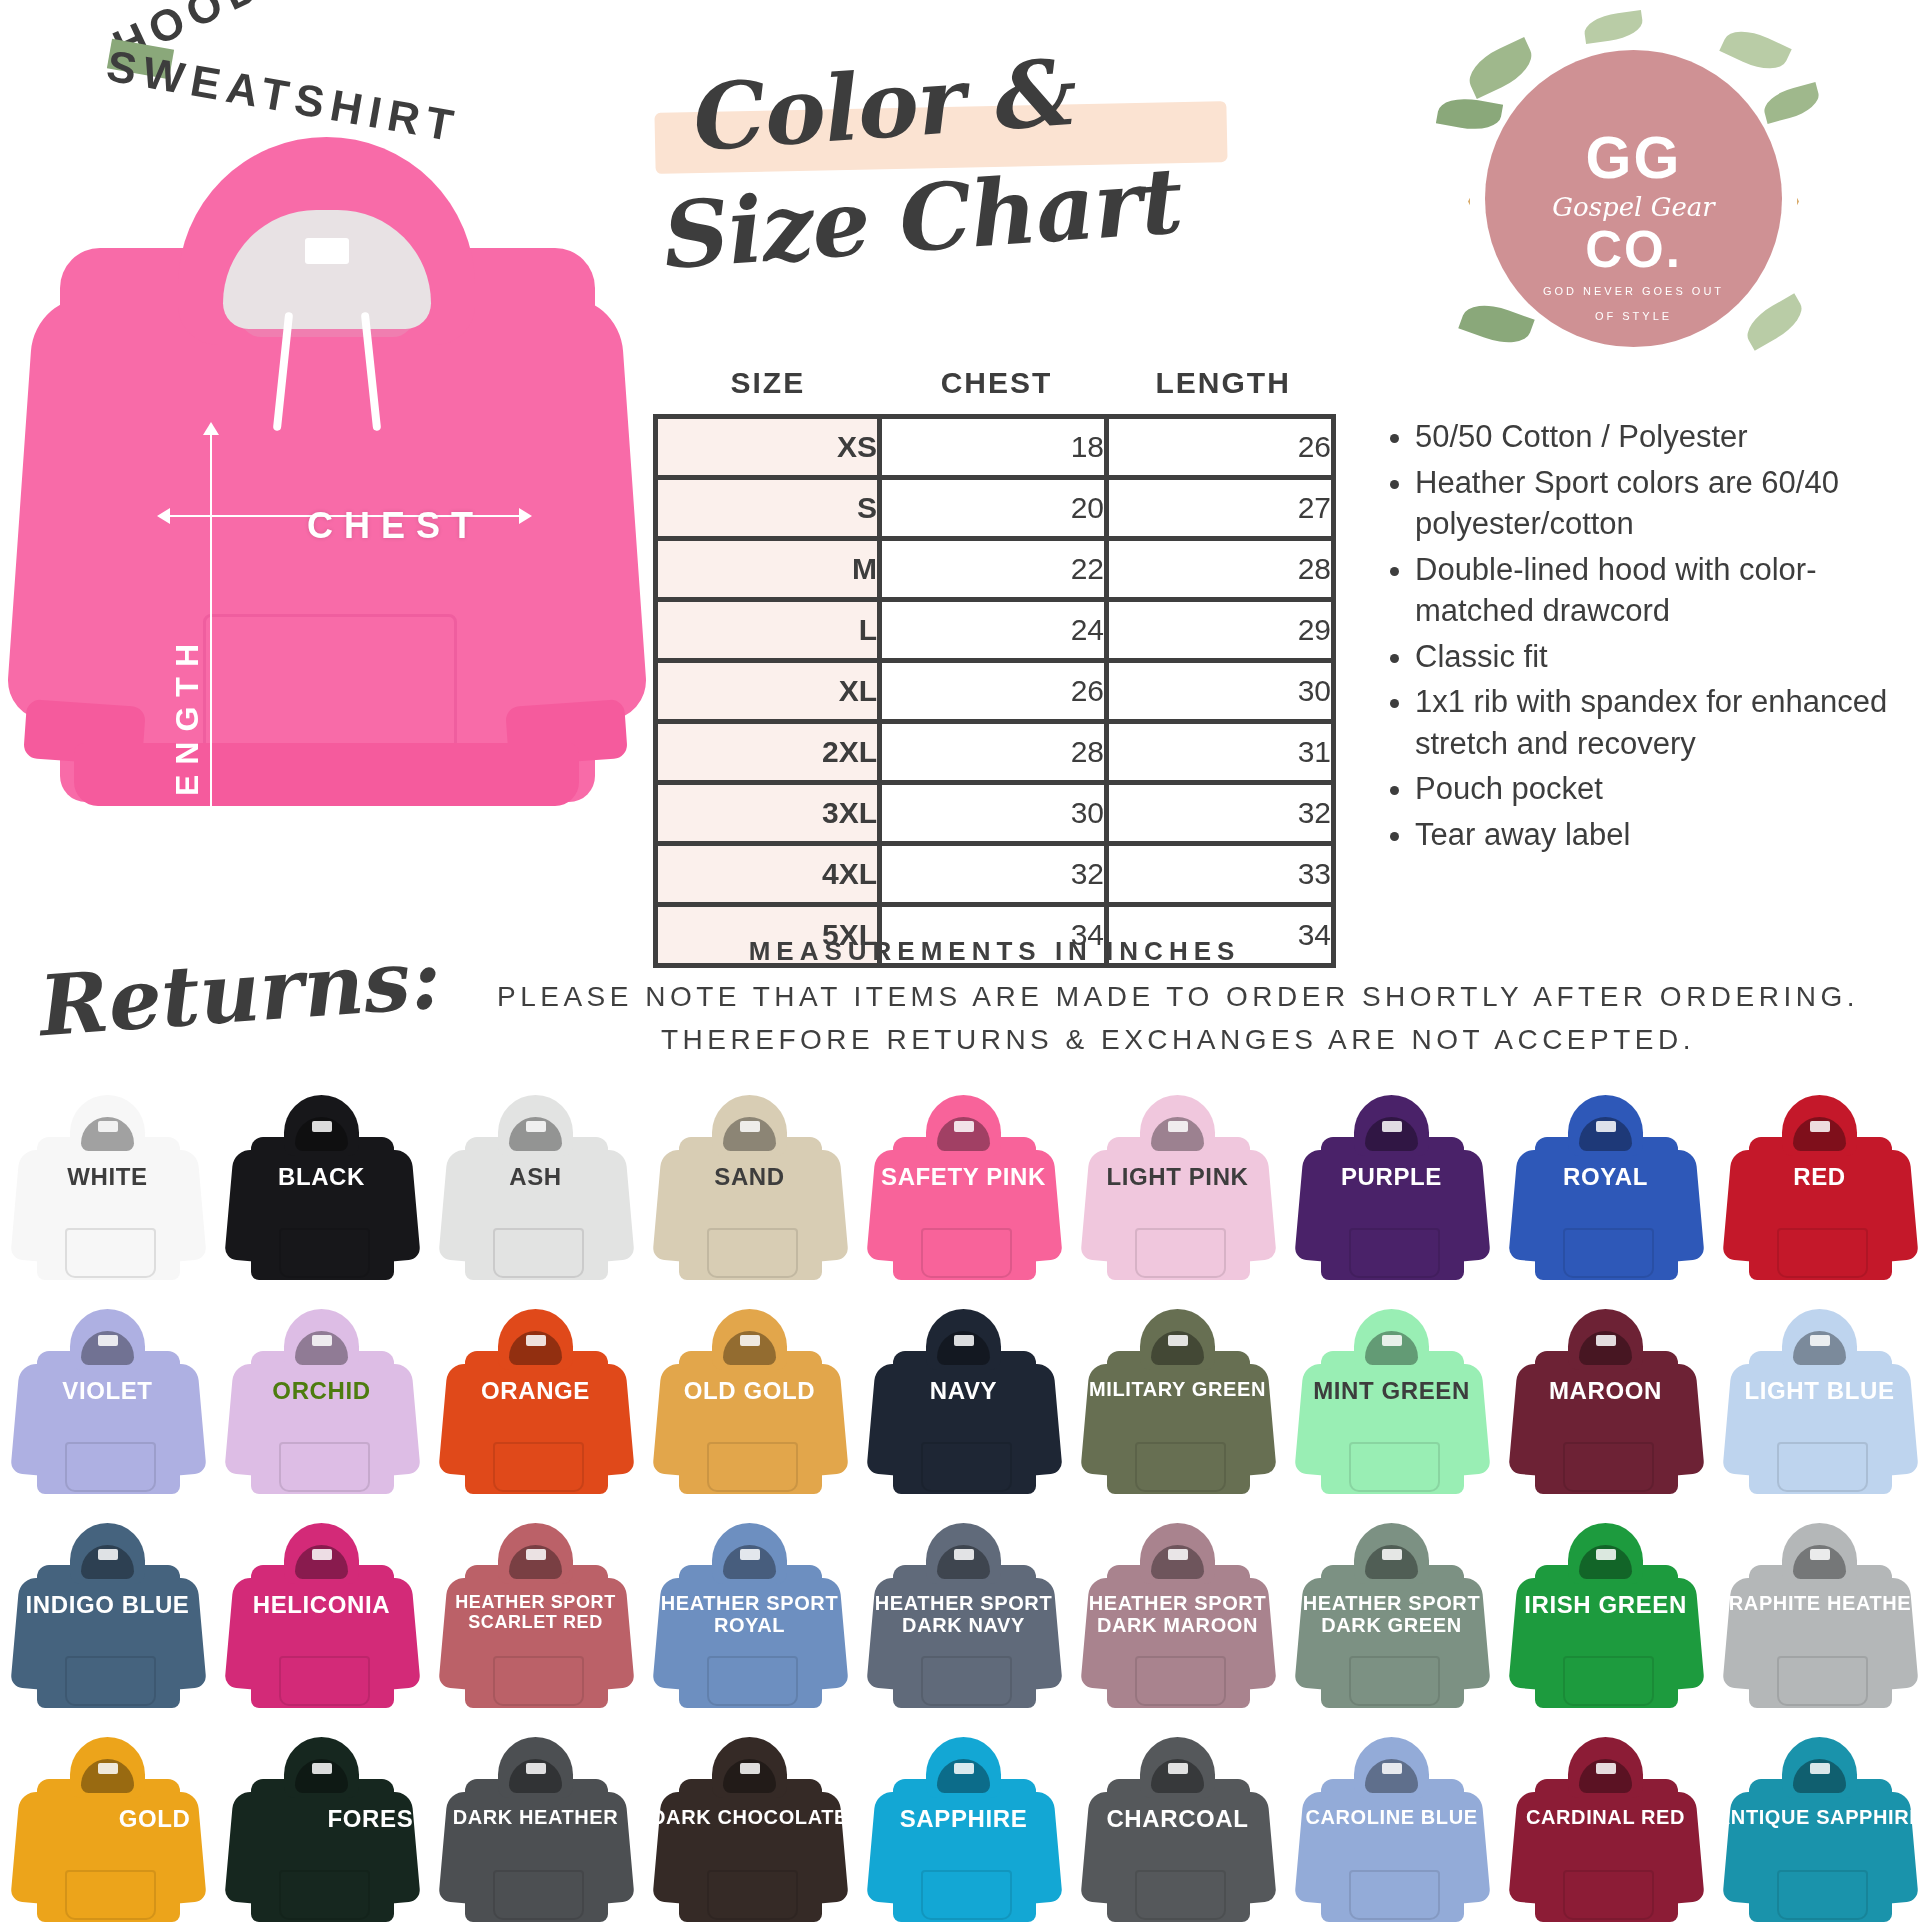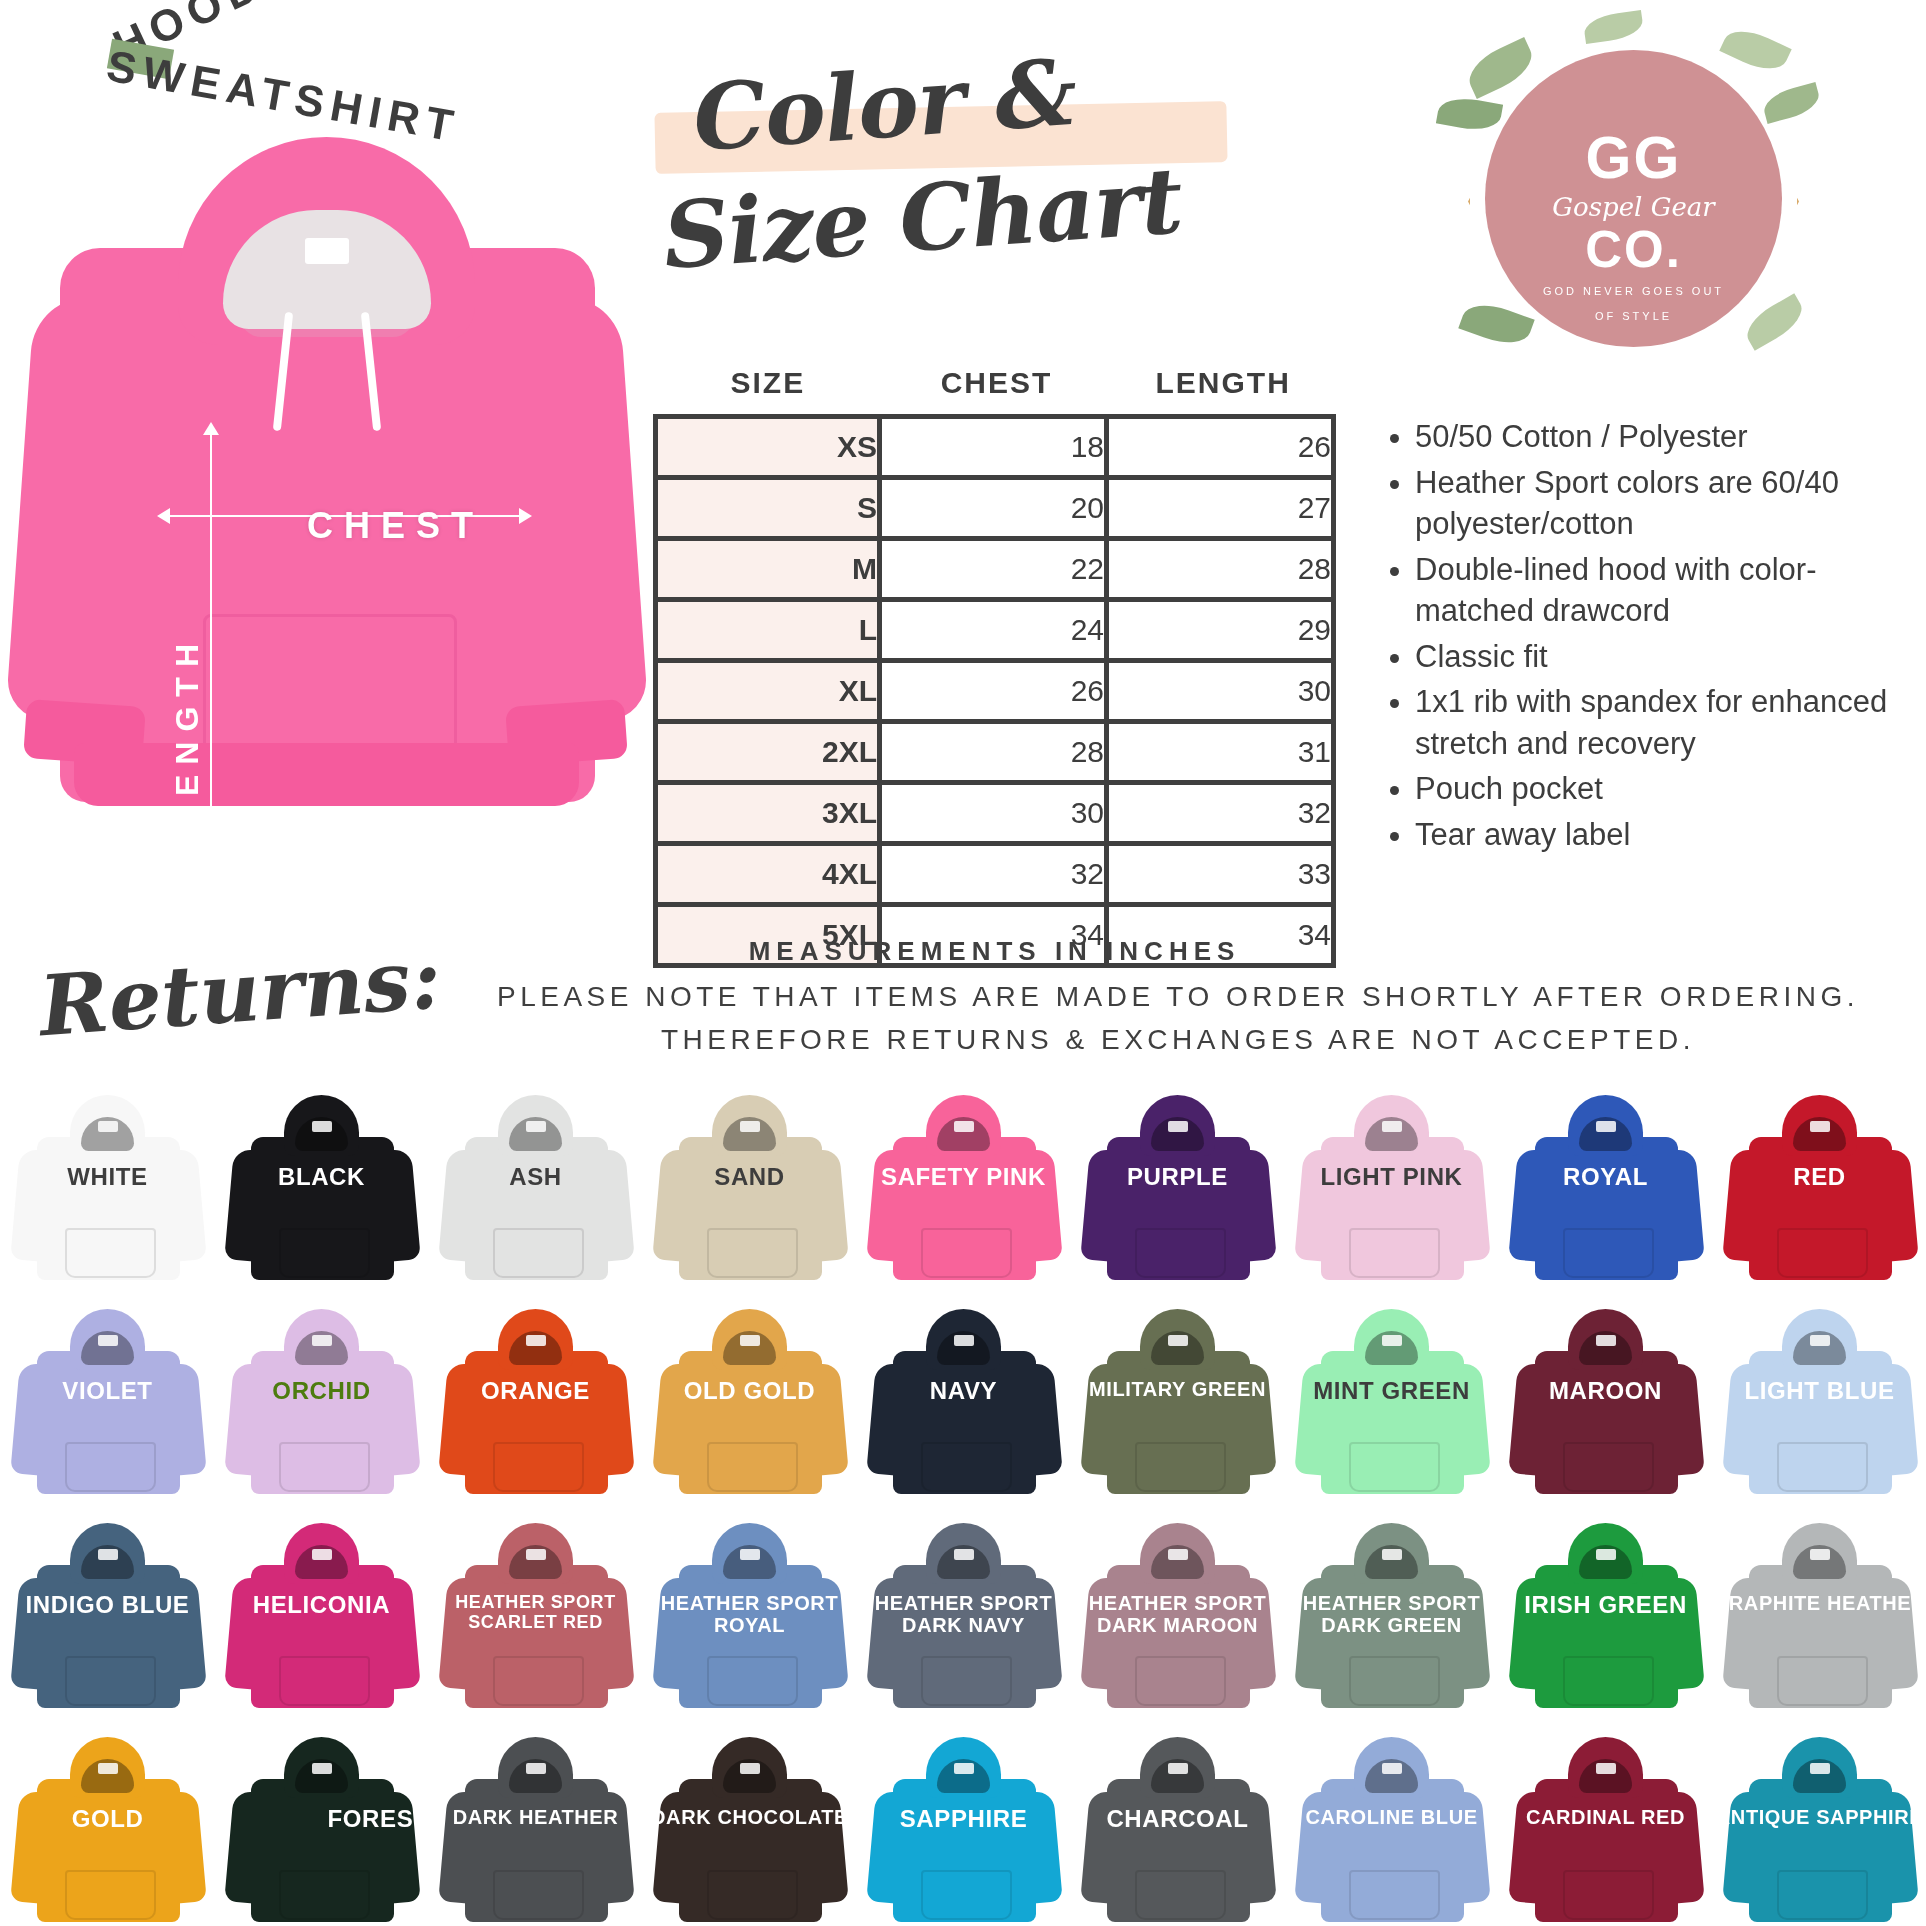--- a/index.html
+++ b/index.html
@@ -370,44 +370,44 @@
           <div class="m-body" style="background: rgb(248, 99, 154);"></div>
           <div class="m-hood" style="background: rgb(248, 99, 154);"></div>
           <div class="m-hoodin"></div>
           <div class="m-tag"></div>
           <div class="m-pocket" style="background: rgb(248, 99, 154);"></div>
         </div>
         <div class="cname" style="color: rgb(255, 255, 255);">SAFETY PINK</div>
       </div>
       <div class="sw">
         <div class="mini">
+          <div class="m-sleeveL" style="background: rgb(240, 199, 221);"></div>
+          <div class="m-sleeveR" style="background: rgb(240, 199, 221);"></div>
+          <div class="m-body" style="background: rgb(240, 199, 221);"></div>
+          <div class="m-hood" style="background: rgb(240, 199, 221);"></div>
+          <div class="m-hoodin"></div>
+          <div class="m-tag"></div>
+          <div class="m-pocket" style="background: rgb(240, 199, 221);"></div>
+        </div>
+        <div class="cname" style="color: rgb(61, 61, 61);">LIGHT PINK</div>
+      </div>
+      <div class="sw">
+        <div class="mini">
           <div class="m-sleeveL" style="background: rgb(74, 34, 105);"></div>
           <div class="m-sleeveR" style="background: rgb(74, 34, 105);"></div>
           <div class="m-body" style="background: rgb(74, 34, 105);"></div>
           <div class="m-hood" style="background: rgb(74, 34, 105);"></div>
           <div class="m-hoodin"></div>
           <div class="m-tag"></div>
           <div class="m-pocket" style="background: rgb(74, 34, 105);"></div>
         </div>
         <div class="cname" style="color: rgb(255, 255, 255);">PURPLE</div>
       </div>
       <div class="sw">
         <div class="mini">
-          <div class="m-sleeveL" style="background: rgb(240, 199, 221);"></div>
-          <div class="m-sleeveR" style="background: rgb(240, 199, 221);"></div>
-          <div class="m-body" style="background: rgb(240, 199, 221);"></div>
-          <div class="m-hood" style="background: rgb(240, 199, 221);"></div>
-          <div class="m-hoodin"></div>
-          <div class="m-tag"></div>
-          <div class="m-pocket" style="background: rgb(240, 199, 221);"></div>
-        </div>
-        <div class="cname" style="color: rgb(61, 61, 61);">LIGHT PINK</div>
-      </div>
-      <div class="sw">
-        <div class="mini">
           <div class="m-sleeveL" style="background: rgb(46, 88, 184);"></div>
           <div class="m-sleeveR" style="background: rgb(46, 88, 184);"></div>
           <div class="m-body" style="background: rgb(46, 88, 184);"></div>
           <div class="m-hood" style="background: rgb(46, 88, 184);"></div>
           <div class="m-hoodin"></div>
           <div class="m-tag"></div>
           <div class="m-pocket" style="background: rgb(46, 88, 184);"></div>
         </div>
         <div class="cname" style="color: rgb(255, 255, 255);">ROYAL</div>
       </div>
@@ -642,21 +642,21 @@
       <div class="sw">
         <div class="mini">
           <div class="m-sleeveL" style="background: rgb(236, 164, 27);"></div>
           <div class="m-sleeveR" style="background: rgb(236, 164, 27);"></div>
           <div class="m-body" style="background: rgb(236, 164, 27);"></div>
           <div class="m-hood" style="background: rgb(236, 164, 27);"></div>
           <div class="m-hoodin"></div>
           <div class="m-tag"></div>
           <div class="m-pocket" style="background: rgb(236, 164, 27);"></div>
         </div>
-        <div class="cname" style="color: rgb(255, 255, 255);">GOLD</div>
+        <div class="cname" style="color: rgb(255, 255, 255); margin-left: 47px;">GOLD</div>
       </div>
       <div class="sw">
         <div class="mini">
           <div class="m-sleeveL" style="background: rgb(22, 39, 31);"></div>
           <div class="m-sleeveR" style="background: rgb(22, 39, 31);"></div>
           <div class="m-body" style="background: rgb(22, 39, 31);"></div>
           <div class="m-hood" style="background: rgb(22, 39, 31);"></div>
           <div class="m-hoodin"></div>
           <div class="m-tag"></div>
           <div class="m-pocket" style="background: rgb(22, 39, 31);"></div>

